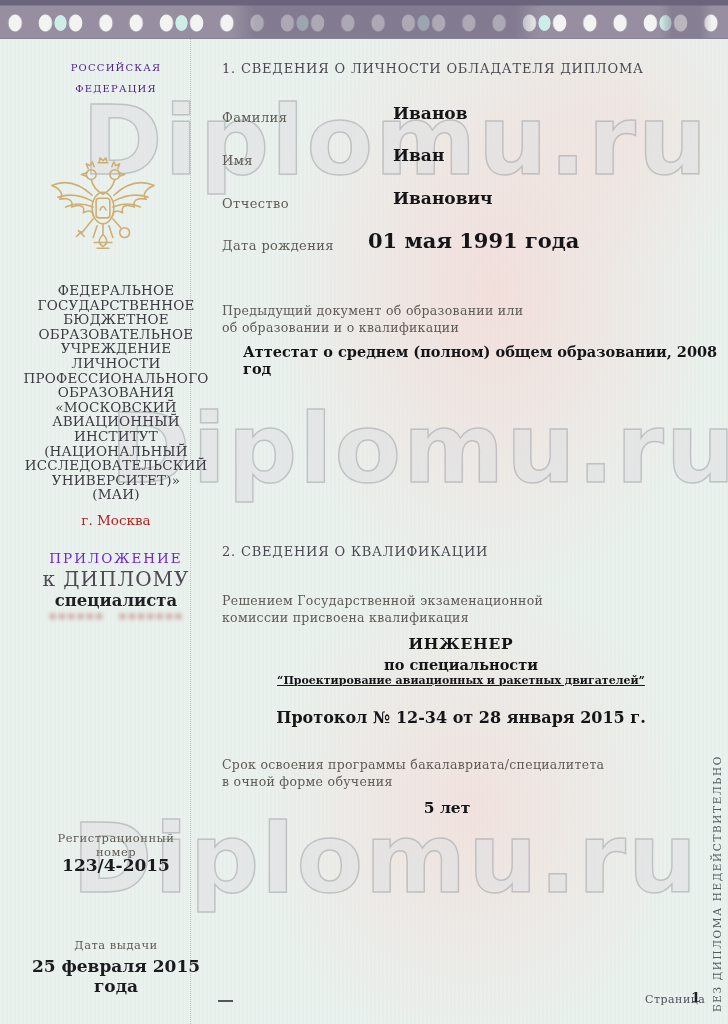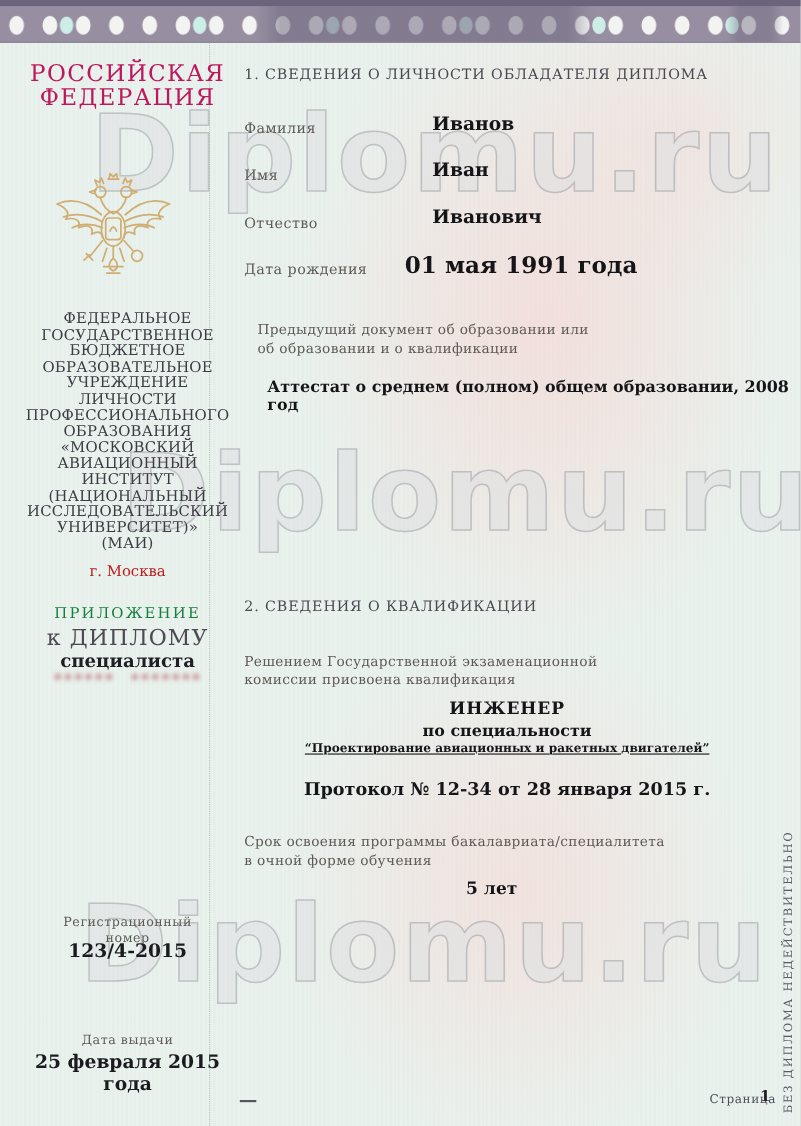--- a/index.html
+++ b/index.html
@@ -36,24 +36,24 @@
     font-size:97px;letter-spacing:2px;line-height:1;
     color:rgba(255,255,255,0.42);
     -webkit-text-stroke:1.4px rgba(128,132,140,0.38);
     text-shadow:0 0 1px rgba(130,135,142,0.25);
   }
   
   .perf{position:absolute;left:190px;top:38px;height:986px;width:0;
     border-left:1px dotted rgba(125,150,143,0.45);}
   
   .lcol{position:absolute;left:10px;width:212px;text-align:center;}
-  .country{top:57px;font-size:21px;line-height:21px;letter-spacing:1.2px;color:#be185d;}
+  .country{top:57px;font-size:10px;line-height:21px;letter-spacing:1.2px;color:#4c1d95;}
   .inst{top:283px;font-size:13.5px;line-height:14.6px;letter-spacing:0.2px;color:#3c3a42;}
   .city{top:512px;font-size:13.5px;color:#b91c1c;}
-  .apx1{top:550px;font-size:13.5px;letter-spacing:2px;color:#15803d;}
+  .apx1{top:550px;font-size:13.5px;letter-spacing:2px;color:#6d28d9;}
   .apx2{top:567px;font-size:20px;letter-spacing:1px;color:#4e4a54;}
   .apx3{top:591px;font-size:16.5px;font-weight:bold;color:#1f1f24;}
   .serialrow{top:609px;filter:blur(2.6px);color:#b25a5a;font-weight:bold;font-size:13px;letter-spacing:1px;}
   .serialrow span{margin:0 7px;}
   .reg-lbl{top:831px;font-size:11.5px;line-height:14px;color:#5f5a55;letter-spacing:0.5px;}
   .reg-val{top:855px;font-size:17px;font-weight:bold;color:#1b1b1f;}
   .iss-lbl{top:938px;font-size:11.5px;color:#5f5a55;letter-spacing:0.5px;}
   .iss-val{top:956px;font-size:17px;font-weight:bold;color:#1b1b1f;}
   .emblem{position:absolute;left:44px;top:150px;width:118px;height:118px;}
   
@@ -163,21 +163,21 @@
 
   <div class="abs lbl" style="left:222px;top:153px;">Имя</div>
   <div class="abs val" style="left:393px;top:145px;">Иван</div>
 
   <div class="abs lbl" style="left:222px;top:196px;">Отчество</div>
   <div class="abs val" style="left:393px;top:188px;">Иванович</div>
 
   <div class="abs lbl" style="left:222px;top:238px;">Дата рождения</div>
   <div class="abs big-val" style="left:368px;top:228px;">01 мая 1991 года</div>
 
-  <div class="abs lbl2" style="left:222px;top:291px;margin-left:12px;">
+  <div class="abs lbl2" style="left:222px;top:302px;">
     <div>Предыдущий документ об образовании или</div>
     <div>об образовании и о квалификации</div>
   </div>
   <div class="abs val" style="left:243px;top:343px;font-size:14.5px;">Аттестат о среднем (полном) общем образовании, 2008 год</div>
 
   <div class="abs sec-title" style="left:222px;top:544px;">2. СВЕДЕНИЯ О КВАЛИФИКАЦИИ</div>
 
   <div class="abs lbl2" style="left:222px;top:592px;">
     <div>Решением Государственной  экзаменационной</div>
     <div>комиссии присвоена квалификация</div>

